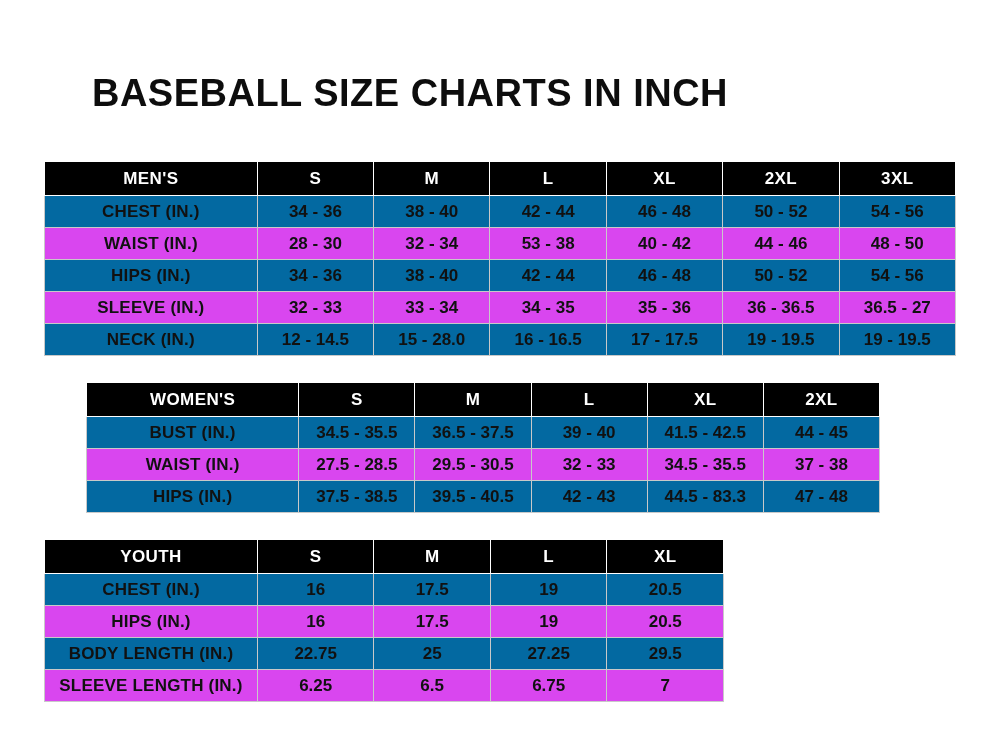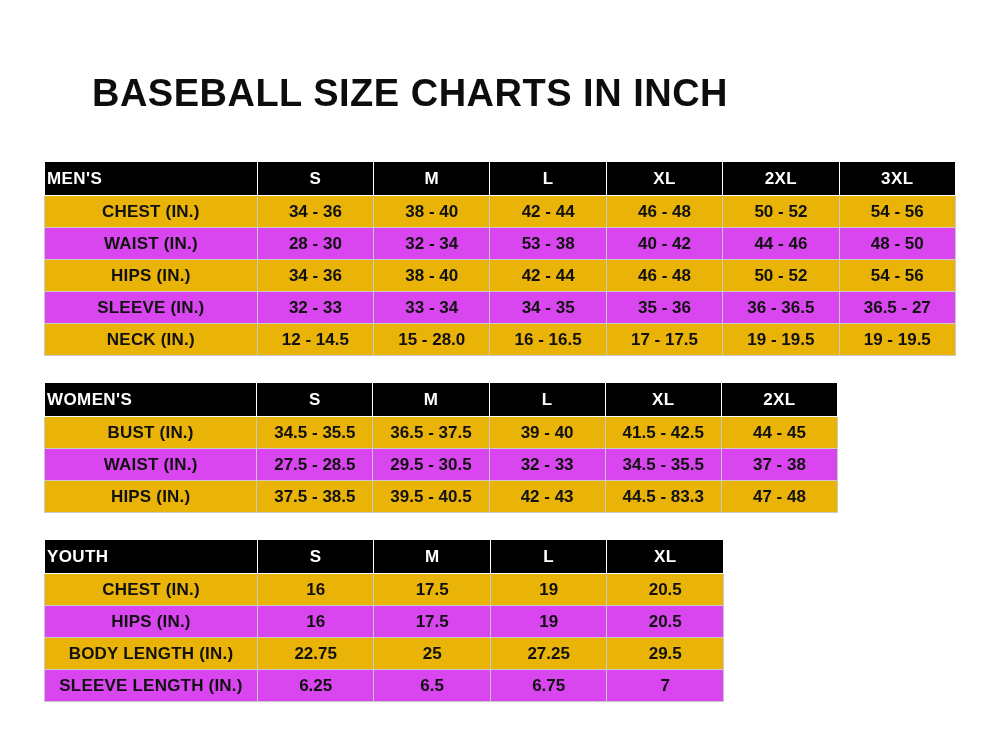--- a/index.html
+++ b/index.html
@@ -34,21 +34,21 @@
     padding: 0 44px;
     margin-top: 46px;
   }
   table {
     border-collapse: collapse;
     table-layout: fixed;
     font-size: 17px;
     font-weight: bold;
   }
   table.men { width: 912px; }
-  table.women { width: 794px; }
+  table.women { width: 794px; margin-left: 42px; }
   table.youth { width: 680px; }
 
   table + table { margin-top: 26px; }
 
   th, td {
     border: 1px solid #ffffff;
     text-align: center;
     height: 31px;
     padding: 0 2px;
     white-space: nowrap;
@@ -56,24 +56,24 @@
   }
   thead th {
     background: #000000;
     color: #ffffff;
     font-weight: bold;
     height: 33px;
     font-size: 17px;
     letter-spacing: 0.4px;
   }
   thead th.rowlabel {
-    text-align: left;
+    text-align: center;
   }
   tbody tr.odd td {
-    background: #eab308;
+    background: #0369a1;
   }
   tbody tr.even td {
     background: #d946ef;
   }
   tbody td {
     border: 1px solid #c9c9c9;
     color: #111111;
   }
   tbody td.rowlabel {
     font-weight: bold;

